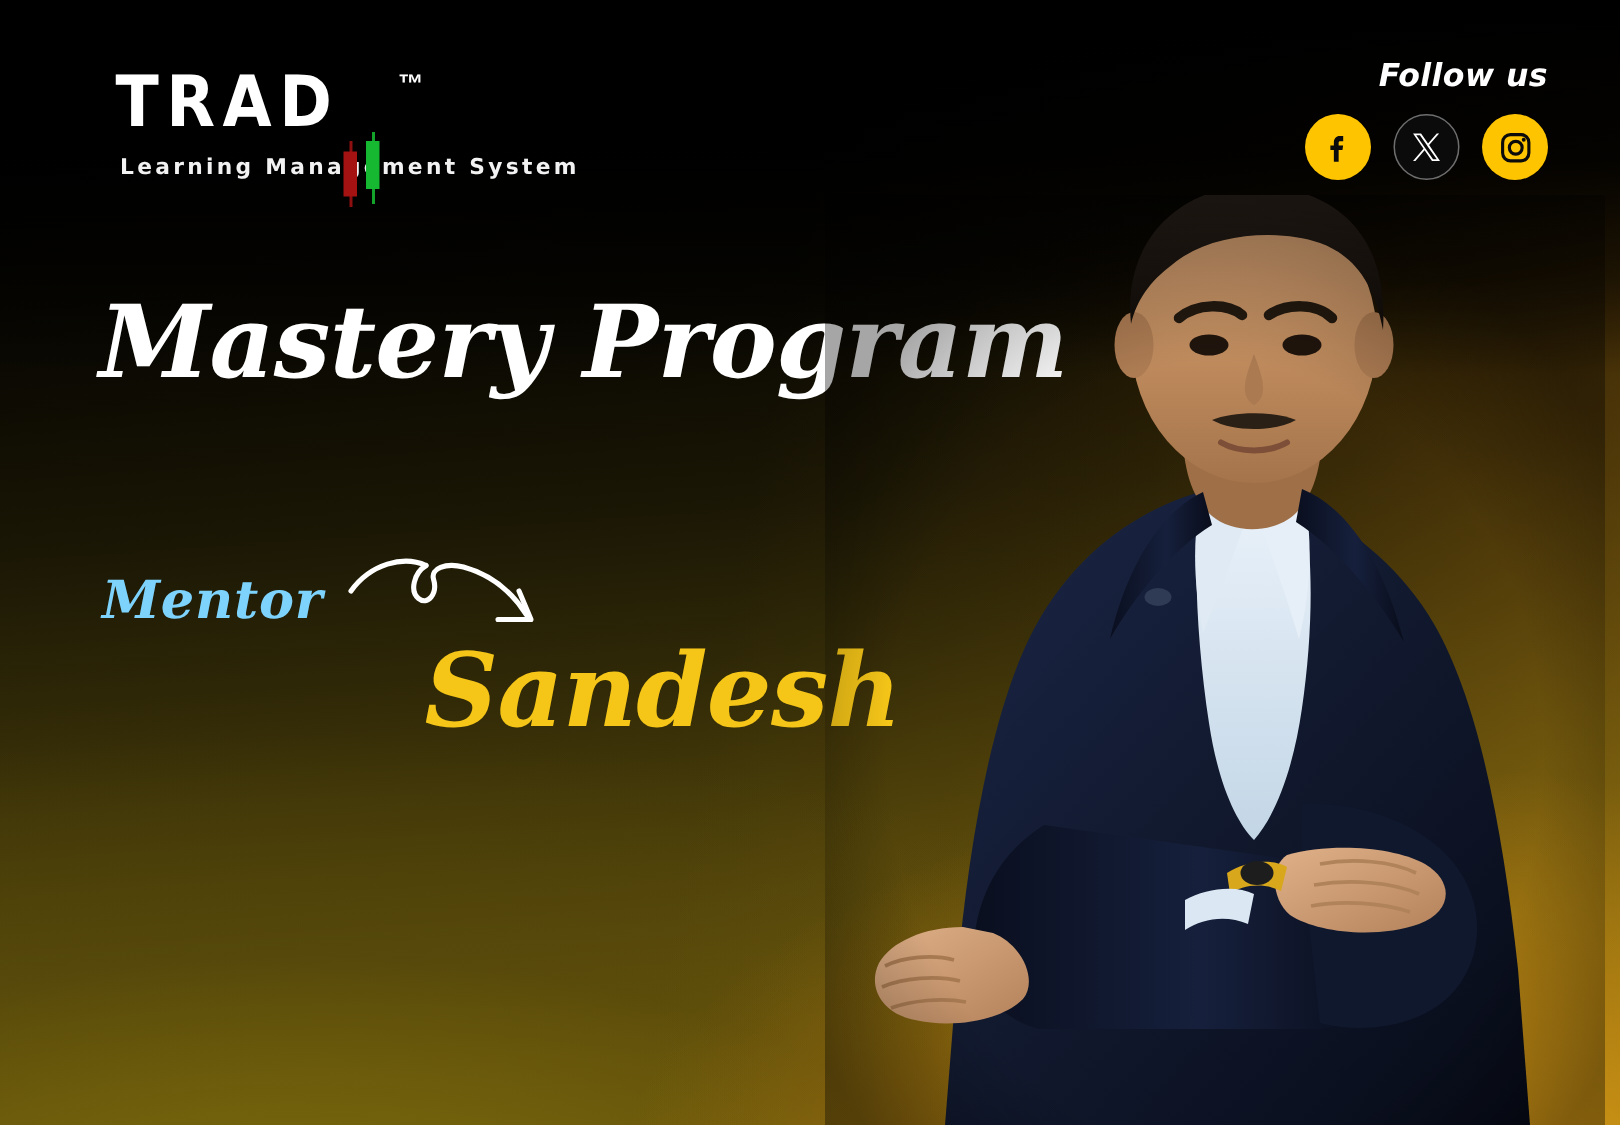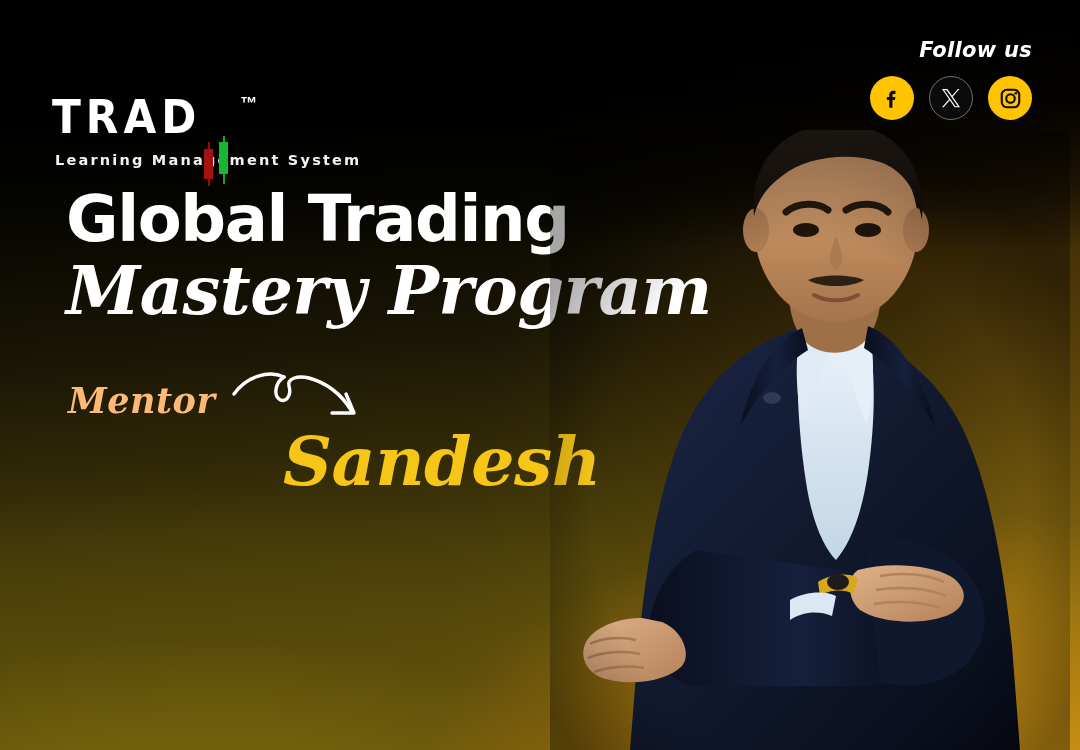--- a/index.html
+++ b/index.html
@@ -39,21 +39,21 @@
     mix-blend-mode:screen;
     pointer-events:none;
   }
   .bg-top-dark {
     position:absolute; left:0; right:0; top:0; height:250px;
     background:linear-gradient(180deg, #000 0%, rgba(0,0,0,0.92) 42%, rgba(0,0,0,0.55) 74%, rgba(0,0,0,0) 100%);
     pointer-events:none;
   }
 
   
-  .logo-block { position:absolute; left:52px; top:45px;margin-top:48px; }
+  .logo-block { position:absolute; left:77px; top:45px; }
   .logo-word {
     display:flex; align-items:flex-start;
     font-weight:700; font-size:47px; line-height:1;
     color:#fff; letter-spacing:5px;
   }
   .logo-pre, .logo-post {
     font-family:"DejaVu Sans", sans-serif;
     font-weight:700;
     font-stretch:semi-condensed;
   }
@@ -120,21 +120,21 @@
   }
 
   
   .mentor-row {
     position:absolute; left:68px; top:372px;
     display:flex; align-items:center;
   }
   .mentor-label {
     font-family:"DejaVu Serif", serif;
     font-style:italic; font-weight:700;
-    font-size:35px; color:#fdba74; letter-spacing:0.5px;
+    font-size:35px; color:#7dd3fc; letter-spacing:0.5px;
   }
   .mentor-arrow { margin-left:14px; margin-top:-6px; }
 
   
   .mentor-name {
     position:absolute; left:283px; top:427px;
     font-family:"DejaVu Serif", serif;
     font-style:italic; font-weight:700;
     font-size:68px; line-height:1;
     color:#f5c518; letter-spacing:-0.5px;
@@ -199,21 +199,20 @@
           <rect x="3.6" y="3.6" width="16.8" height="16.8" rx="5" ry="5" fill="none" stroke="#0b0b0b" stroke-width="2"></rect>
           <circle cx="12" cy="12" r="4.1" fill="none" stroke="#0b0b0b" stroke-width="2"></circle>
           <circle cx="17.1" cy="6.9" r="1.25" fill="#0b0b0b"></circle>
         </svg>
       </div>
 
     </div>
   </div>
 
   <div class="headline">
-    <div class="h-line1">Global Trading</div>
     <div class="h-line2">Mastery Program</div>
   </div>
 
   <div class="mentor-row">
     <span class="mentor-label">Mentor</span>
     <span class="mentor-arrow">
       <svg width="140" height="58" viewBox="0 0 140 58">
         <g fill="none" stroke="#ffffff" stroke-width="3.4" stroke-linecap="round" stroke-linejoin="round">
           <path d="M5 28 C 18 10, 40 4, 55 11"></path>
           <path d="M55 11 C 47 16, 44 28, 50 33 C 56 38, 63 30, 60 20 C 58 13, 68 9, 80 12 C 98 17, 112 28, 122 44"></path>

